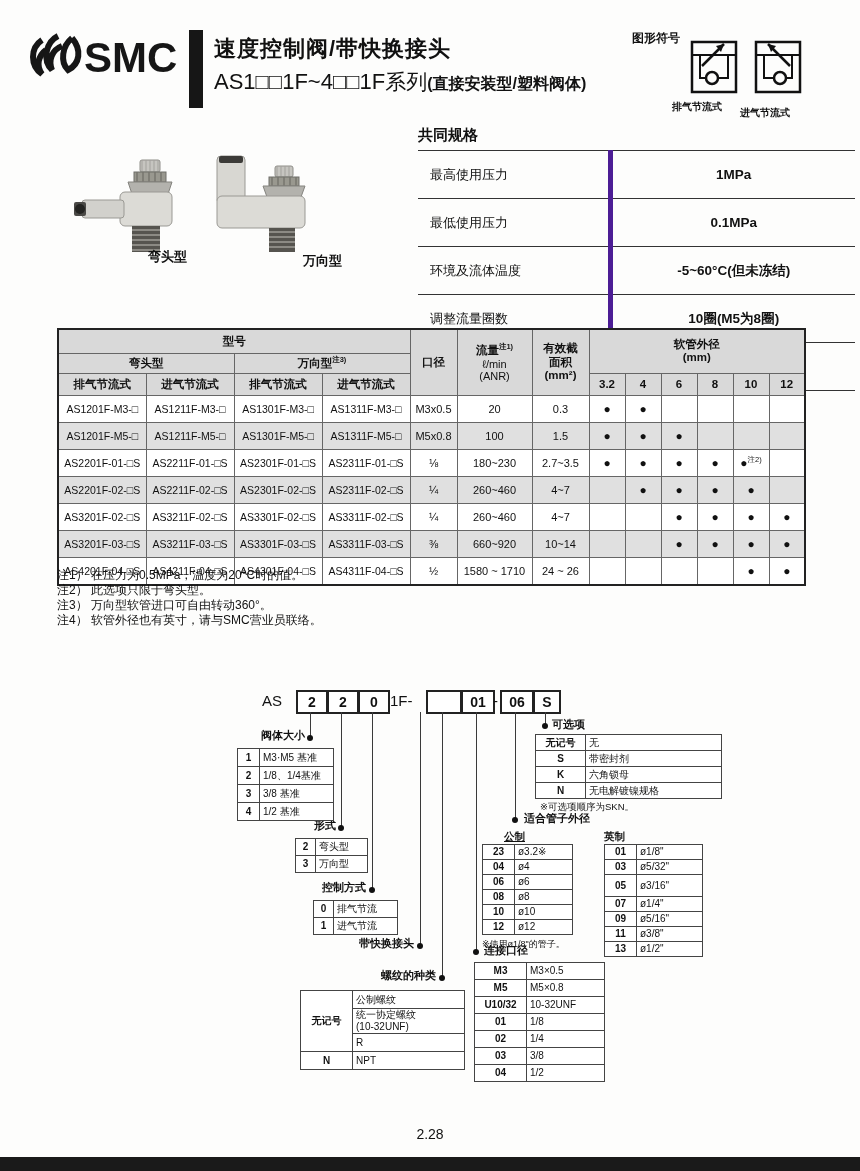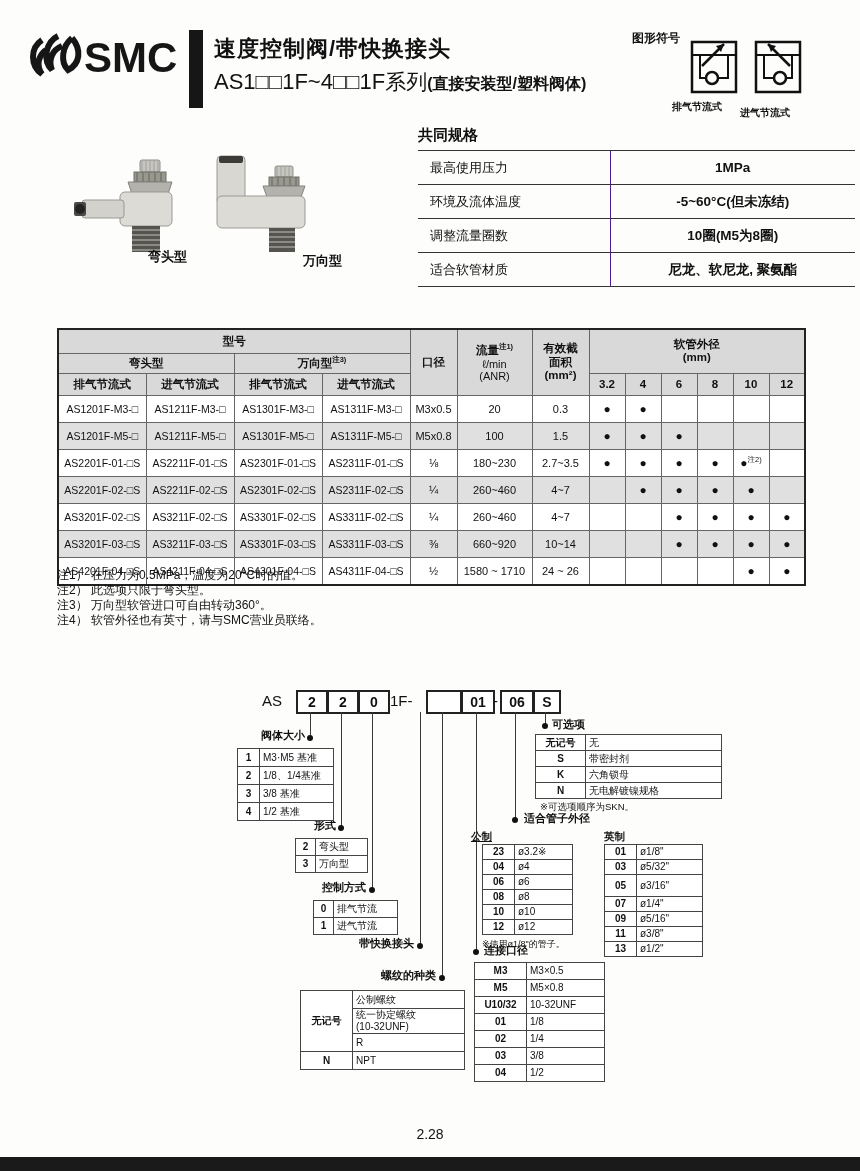--- a/index.html
+++ b/index.html
@@ -24,22 +24,22 @@
   #photo2{left:205px;top:150px;}
   .photo-label{font-size:13px;font-weight:bold;}
   #photo-label1{left:148px;top:248px;}
   #photo-label2{left:303px;top:252px;}
 
   
   #cs-title{left:418px;top:126px;font-size:15px;font-weight:bold;}
   #cs-table{left:418px;top:150px;width:437px;border-collapse:collapse;}
   #cs-table td{border-top:1px solid #333;border-bottom:1px solid #333;
                height:23px;font-size:13px;padding:0 0 0 12px;}
-  #cs-table td.v{border-left:1px solid #4c1d95;text-align:center;font-weight:bold;
-                 font-size:13.5px;padding:5px;}
+  #cs-table td.v{border-left:5px solid #4c1d95;text-align:center;font-weight:bold;
+                 font-size:13.5px;padding:12px;}
 
   
   #mt{left:57px;top:328px;border-collapse:collapse;table-layout:fixed;background:#737373;}
   #mt th,#mt td{border:1px solid #666;overflow:hidden;}
   #mt{border:2px solid #222;}
   #mt th{background:#d9d9d9;font-size:11.5px;font-weight:bold;text-align:center;}
   #mt td{font-size:10.5px;text-align:center;height:24px;background:#fff;}
   #mt tr.shade td{background:#e0e0e0;}
   #mt td.dotcell{font-size:12px;}
   #mt sup{font-size:7.5px;}
@@ -140,20 +140,24 @@
   <div id="cs-title" class="abs">共同规格</div>
   <table id="cs-table" class="abs">
     <colgroup>
         <col style="width:192px">
         <col>
       </colgroup>
     <tbody id="cs-body">
         <tr>
           <td>最高使用压力</td>
           <td class="v">1MPa</td>
+        </tr>
+        <tr>
+          <td>最低使用压力</td>
+          <td class="v">0.1MPa</td>
         </tr>
         <tr>
           <td>环境及流体温度</td>
           <td class="v">-5~60°C(但未冻结)</td>
         </tr>
         <tr>
           <td>调整流量圈数</td>
           <td class="v">10圈(M5为8圈)</td>
         </tr>
         <tr>
@@ -352,21 +356,21 @@
   <div class="ldot" style="left:542px;top:723px;"></div>
 
   <div class="grp-label" style="left:245px;top:728px;width:60px;text-align:right;">阀体大小</div>
   <div class="grp-label" style="left:302px;top:818px;width:34px;text-align:right;">形式</div>
   <div class="grp-label" style="left:318px;top:880px;width:48px;text-align:right;">控制方式</div>
   <div class="grp-label" style="left:352px;top:936px;width:62px;text-align:right;">带快换接头</div>
   <div class="grp-label" style="left:378px;top:968px;width:58px;text-align:right;">螺纹的种类</div>
   <div class="grp-label" style="left:484px;top:943px;">连接口径</div>
   <div class="grp-label" style="left:524px;top:811px;">适合管子外径</div>
   <div class="grp-label" style="left:552px;top:717px;">可选项</div>
-  <div class="sub-label" style="left:471px;top:830px;text-decoration:underline;">公制</div>
+  <div class="sub-label" style="left:504px;top:830px;text-decoration:underline;">公制</div>
   <div class="sub-label" style="left:604px;top:830px;">英制</div>
 
   <table class="kvt" id="tbl-body-size" style="left:237px;top:748px;">
       <colgroup>
         <col style="width:22px">
         <col style="width:74px">
       </colgroup>
       <tbody>
         <tr style="height: 18px;">
           <td class="k">1</td>

